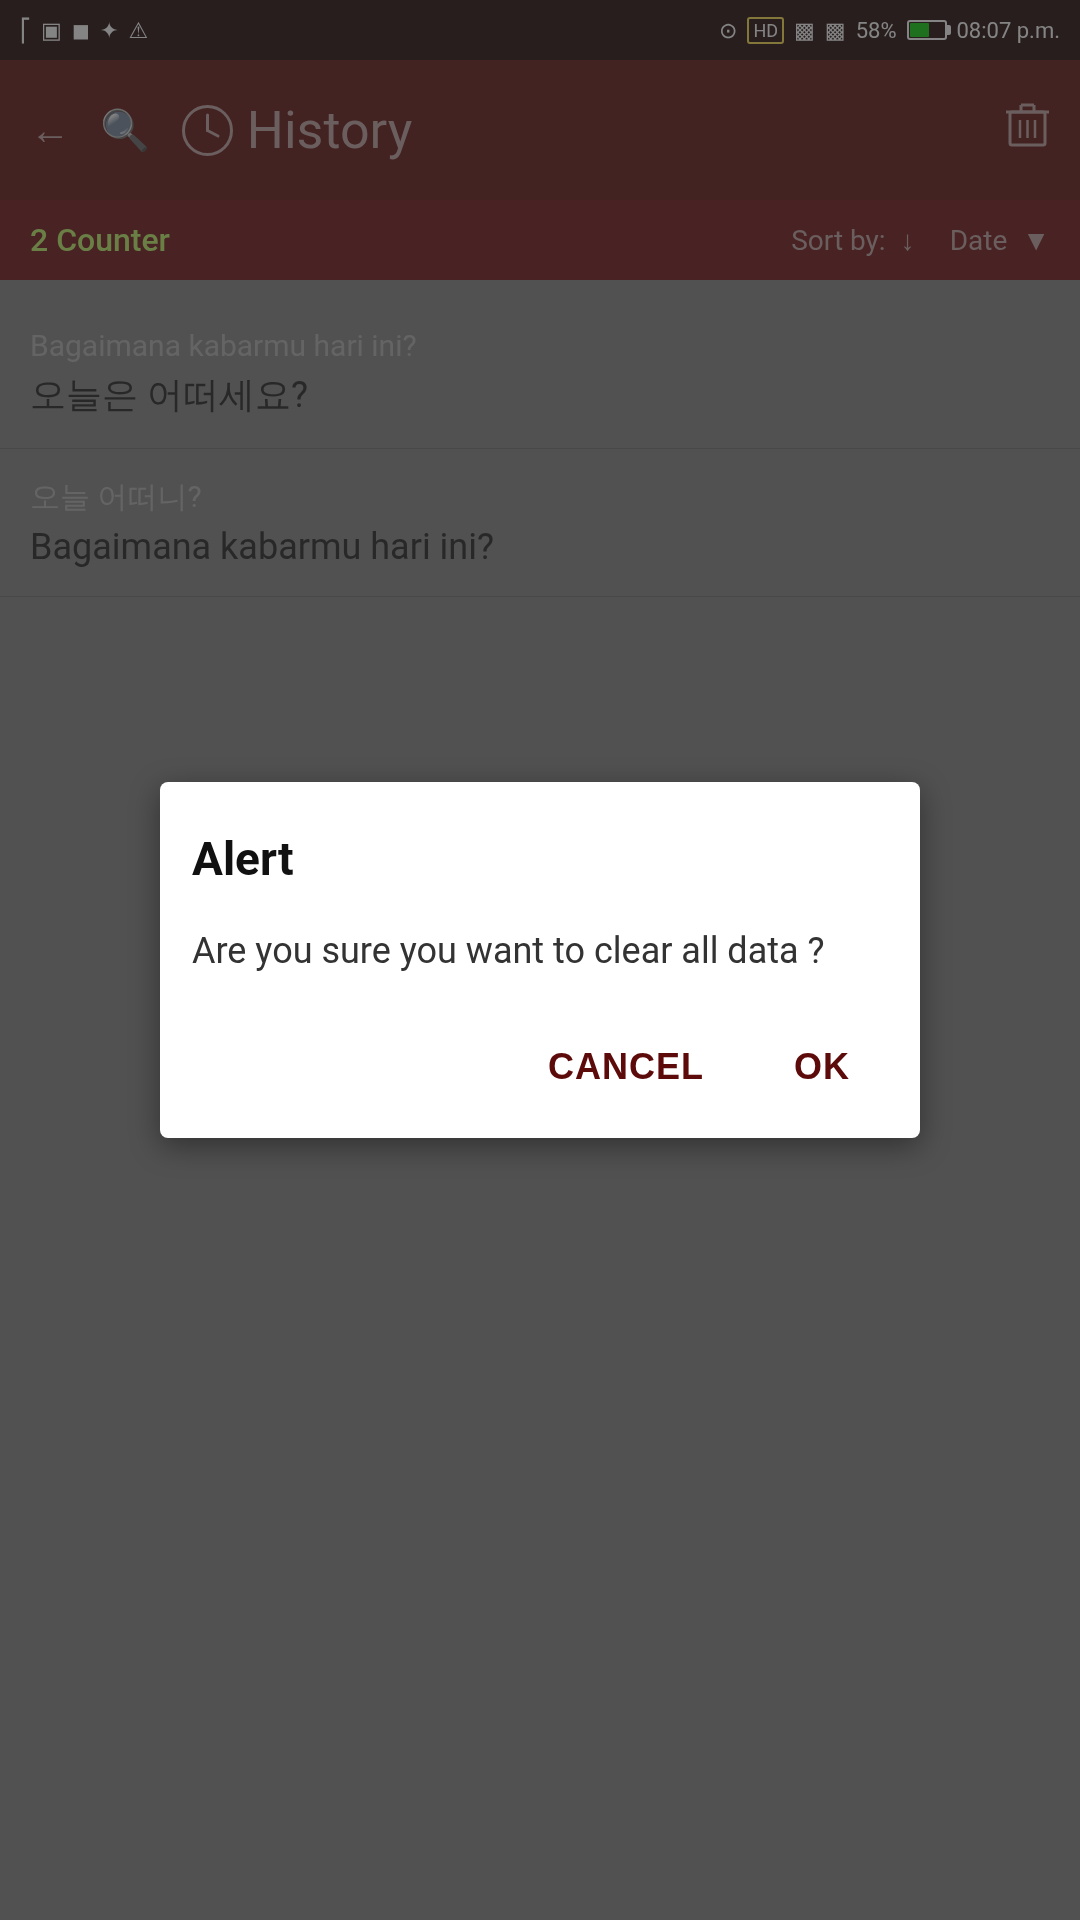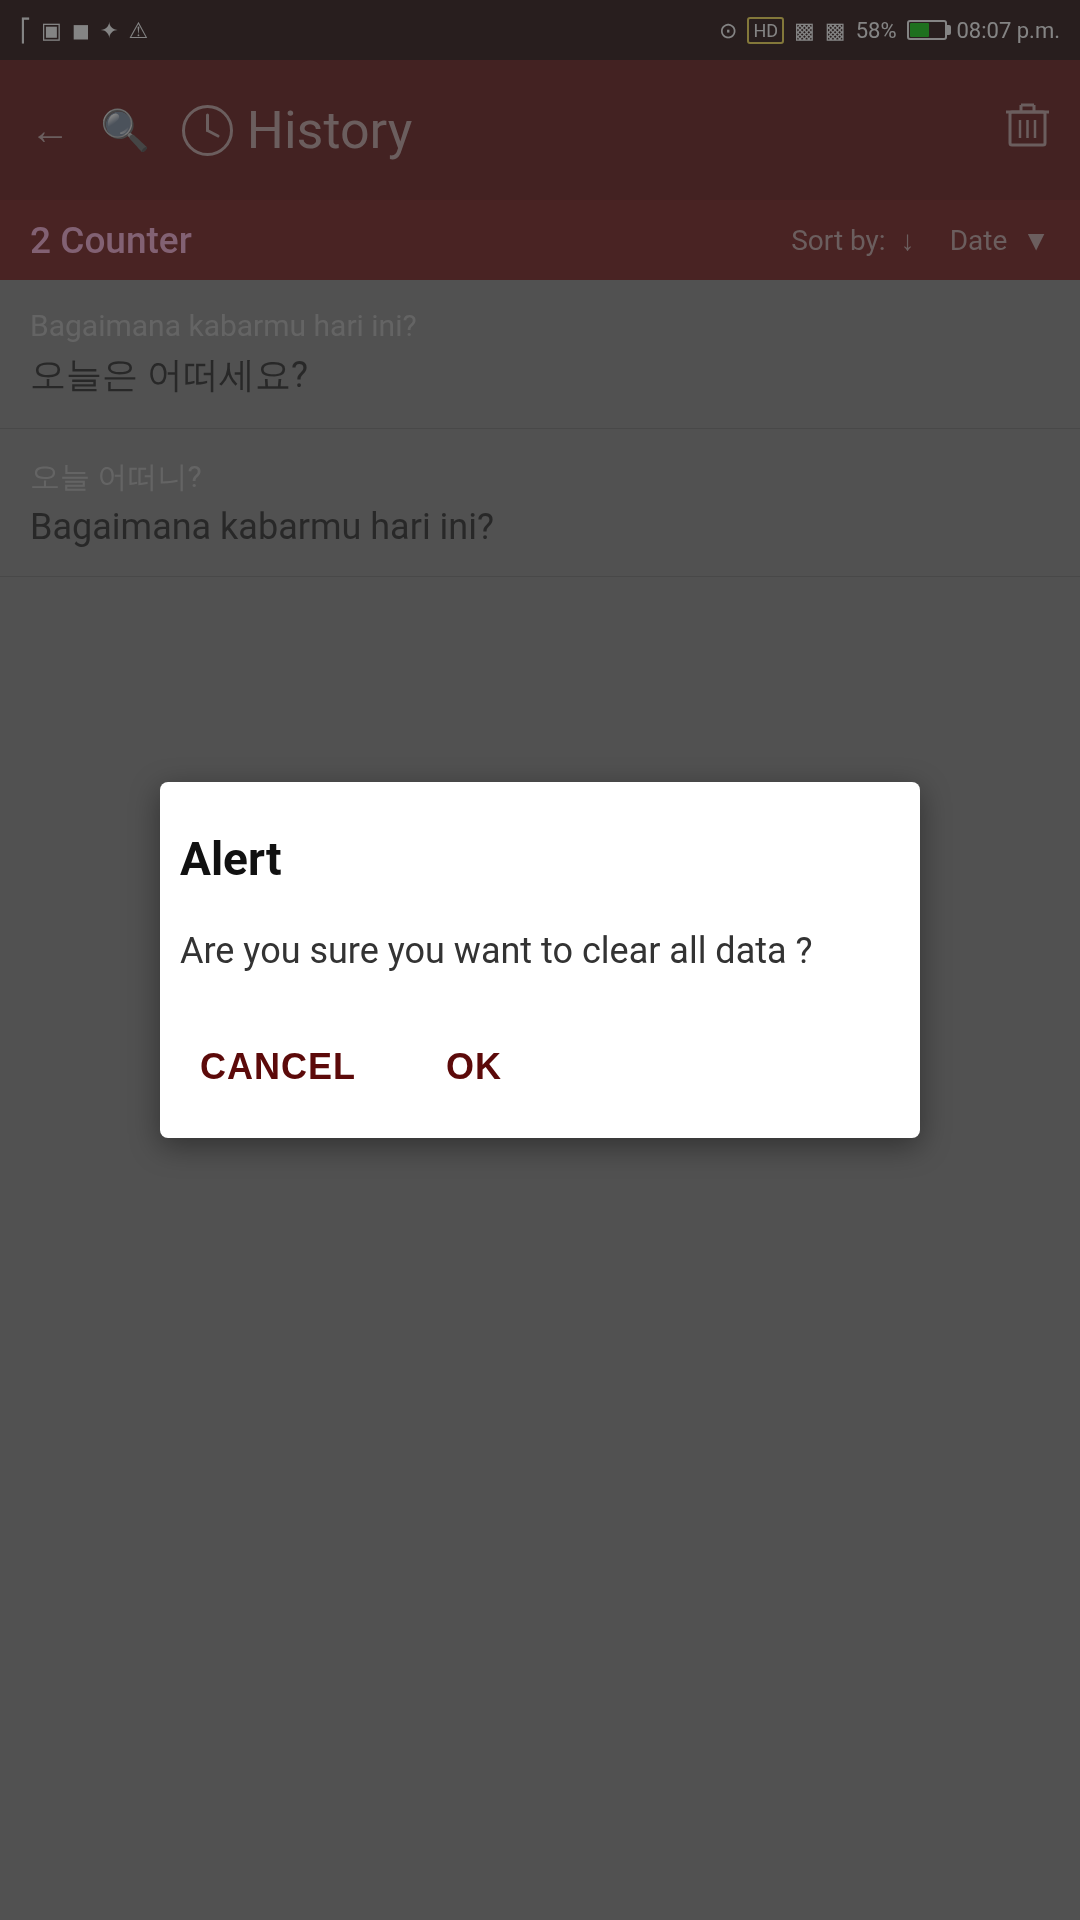--- a/index.html
+++ b/index.html
@@ -127,22 +127,22 @@
       width: 100%;
       height: 80px;
       background: #6b0d0d;
       display: flex;
       align-items: center;
       padding: 0 30px;
       gap: 20px;
     }
 
     .counter-text {
-      color: #f9a8d4;
-      font-size: 37px;
+      color: #bef264;
+      font-size: 32px;
       font-weight: 500;
     }
 
     .sort-right {
       margin-left: auto;
       display: flex;
       align-items: flex-end;
       gap: 15px;
       color: #c0a0a0;
       font-size: 28px;
@@ -166,20 +166,21 @@
     .sort-dropdown-arrow {
       color: #c0a0a0;
       font-size: 28px;
     }
 
     
     .content-area {
       width: 100%;
       background: #ffffff;
       position: relative;
+      margin-top: 20px;
     }
 
     .list-item {
       width: 100%;
       padding: 28px 30px;
       border-bottom: 1px solid #6a6a6a;
       background: #808080;
     }
 
     .list-item-source {
@@ -206,40 +207,41 @@
       align-items: center;
       justify-content: center;
       z-index: 100;
     }
 
     
     .dialog {
       width: 760px;
       background: white;
       border-radius: 8px;
-      padding: 50px 50px 40px 20px;
+      padding: 50px 50px 40px 32px;
       box-shadow: 0 8px 30px rgba(0,0,0,0.4);
     }
 
     .dialog-title {
       font-size: 46px;
       font-weight: 700;
       color: #111;
       margin-bottom: 40px;
     }
 
     .dialog-message {
       font-size: 36px;
       color: #333;
       margin-bottom: 60px;
       line-height: 1.4;
     }
 
     .dialog-buttons {
       display: flex;
+      justify-content: flex-end;
       gap: 50px;
     }
 
     .dialog-btn {
       font-size: 36px;
       font-weight: 700;
       color: #5c0a0a;
       background: none;
       border: none;
       cursor: pointer;

